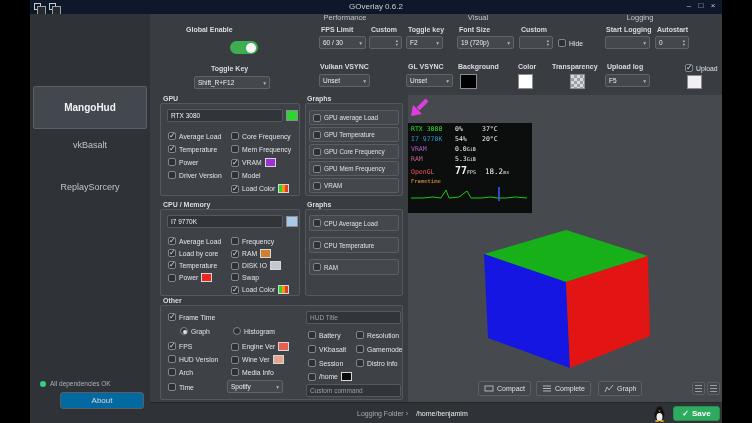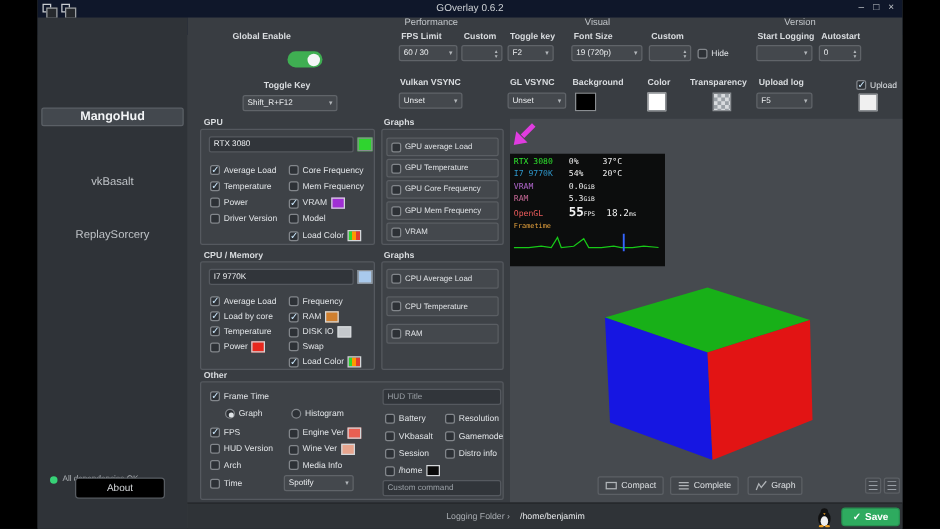--- a/index.html
+++ b/index.html
@@ -8,24 +8,24 @@
 .window{position:absolute;left:30px;top:0;width:692px;height:423px;background:#3a3e43;overflow:hidden}
 .titlebar{position:absolute;left:0;top:0;width:100%;height:28px;background:#0f172a}
 .tb-title{position:absolute;width:100%;text-align:center;top:2px;font-size:8px;color:#cdd1d5}
 .tbic{position:absolute;top:3px;width:7px;height:7px;border:1px solid #c9cdd1}
 .tbic::after{content:"";position:absolute;left:2px;top:2px;width:7px;height:7px;border:1px solid #9ca0a4;background:#26292d}
 .tbctl{position:absolute;top:1px;font-size:8px;color:#c5c9cd;width:10px;text-align:center}
 .sidebar{position:absolute;left:0;top:14px;width:120px;height:409px;background:#2f3338}
 .logo{position:absolute;left:0;top:6px;width:100%;text-align:center;font-size:20px;font-weight:bold;color:#fbfbfb;letter-spacing:.5px}
 .logo .o{color:#2fd077}
 .nav{position:absolute;font-size:9px;color:#bfc3c7;width:100%;text-align:center}
-.nav.sel{left:3px;width:114px;background:#43484e;border:1px solid #5b6066;border-radius:2px;padding:1px 0;color:#f2f4f6;font-weight:bold;font-size:10px}
+.nav.sel{left:3px;width:114px;background:#43484e;border:1px solid #5b6066;border-radius:2px;padding:15px 0;color:#f2f4f6;font-weight:bold;font-size:10px}
 .dep{position:absolute;left:10px;top:366px;display:flex;align-items:center;gap:4px;font-size:6.5px;color:#aeb2b6}
 .dot{width:6px;height:6px;border-radius:50%;background:#37d277}
-.about{position:absolute;left:30px;top:368px;width:72px;height:17px;background:#000000;border:1px solid #585d63;border-radius:3px;color:#d6d9dc;font-size:8px;display:flex;align-items:center;justify-content:center}
+.about{position:absolute;left:30px;top:378px;width:84px;height:17px;background:#0369a1;border:1px solid #585d63;border-radius:3px;color:#d6d9dc;font-size:8px;display:flex;align-items:center;justify-content:center}
 .mainbg{position:absolute;left:120px;top:14px;width:572px;height:388px;background:#393d42}
 .statusbar{position:absolute;left:120px;top:402px;width:572px;height:21px;background:#2f3337;border-top:1px solid #24272a}
 .sbtext{position:absolute;top:7px;font-size:7px;white-space:nowrap}
 .lb{position:absolute;font-size:7px;font-weight:700;color:#d9dcdf;white-space:nowrap}
 .hd{position:absolute;font-size:7.5px;color:#c3c7cb;text-align:center}
 .dd{position:absolute;height:13px;background:#44484d;border:1px solid #606469;border-radius:2px;display:flex;align-items:center;font-size:6.5px;color:#edeff1;padding:0 3px;white-space:nowrap}
 .dd .arr{margin-left:auto;font-size:5.5px;color:#b4b8bc;padding-left:3px}
 .spin{margin-left:auto;display:flex;flex-direction:column;justify-content:center;font-size:4.5px;line-height:4px;color:#b4b8bc}
 .inp{position:absolute;height:13px;background:#31353a;border:1px solid #55595f;border-radius:2px;font-size:6.5px;color:#f0f2f4;font-family:"Liberation Sans",sans-serif;padding:0 3px}
 .inp::placeholder{color:#9aa0a6}
@@ -138,21 +138,21 @@
       <span class="box"></span>
       <span>Hide</span>
     </span>
   <div class="lb" style="left:428px;top:63px">Background</div>
   <div class="swb" style="left: 430px; top: 74px; width: 17px; height: 15px; background: rgb(0, 0, 0);"></div>
   <div class="lb" style="left:488px;top:63px">Color</div>
   <div class="swb" style="left: 488px; top: 74px; width: 15px; height: 15px; background: rgb(255, 255, 255);"></div>
   <div class="lb" style="left:522px;top:63px">Transparency</div>
   <div class="swb checker" style="left:540px;top:74px;width:15px;height:15px"></div>
 
-  <div class="hd" style="left:560px;top:13px;width:100px">Version</div>
+  <div class="hd" style="left:560px;top:13px;width:100px">Logging</div>
   <div class="lb" style="left:576px;top:26px">Start Logging</div>
   <div class="dd" style="left:575px;top:36px;width:45px">
       <span></span>
       <span class="arr">▾</span>
     </div>
   <div class="lb" style="left:627px;top:26px">Autostart</div>
   <div class="dd" style="left:625px;top:36px;width:34px">
       <span>0</span>
       <span class="spin">
         <span>▴</span>
@@ -400,21 +400,21 @@
           <span>0.0</span>
           <span style="font-size:5px">GiB</span>
         </div>
       <div class="hrow">
           <span class="hl" style="color: rgb(194, 102, 147);">RAM</span>
           <span>5.3</span>
           <span style="font-size:5px">GiB</span>
         </div>
       <div class="hrow" style="height:13px">
           <span class="hl" style="color: rgb(235, 91, 91);">OpenGL</span>
-          <span style="font-size:10px;font-weight:bold">55</span>
+          <span style="font-size:10px;font-weight:bold">77</span>
           <span style="font-size:5px">FPS</span>
           <span style="margin-left:9px;font-size:7.5px">18.2</span>
           <span style="font-size:5px">ms</span>
         </div>
       <div style="font-size: 5.5px; height: 7px; color: rgb(232, 163, 61);">Frametime</div>
       <svg width="116" height="18" viewBox="0 0 116 18">
         <polyline points="0,13 12,13 22,12 30,13 35,5 38,13 48,12 56,6 60,13 70,13 80,12 86,13 95,13 104,12 116,13" fill="none" stroke="#17c917" stroke-width="1"></polyline>
         <line x1="88" y1="2" x2="88" y2="16" stroke="#3565ff" stroke-width="1.5"></line>
       </svg>
     </div>

